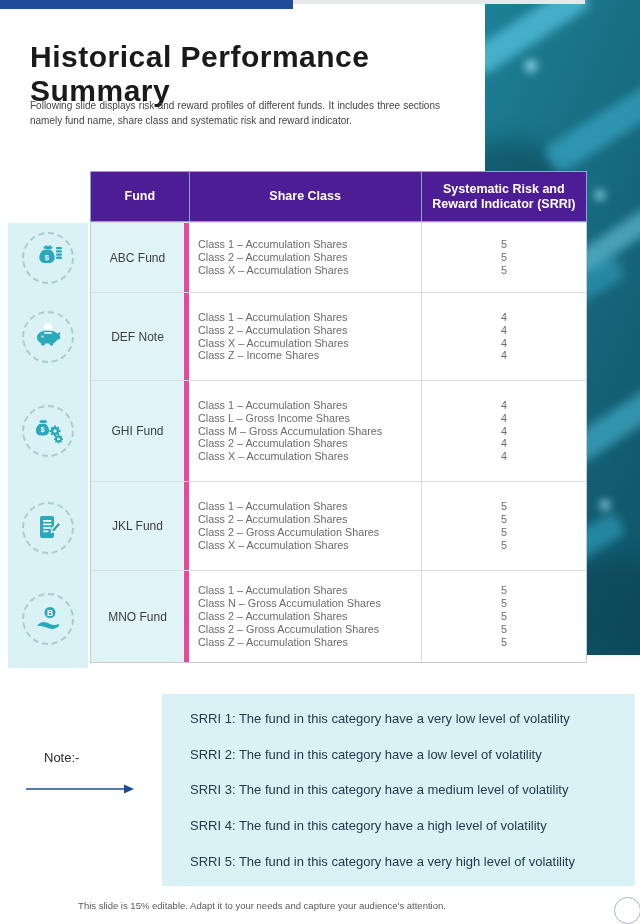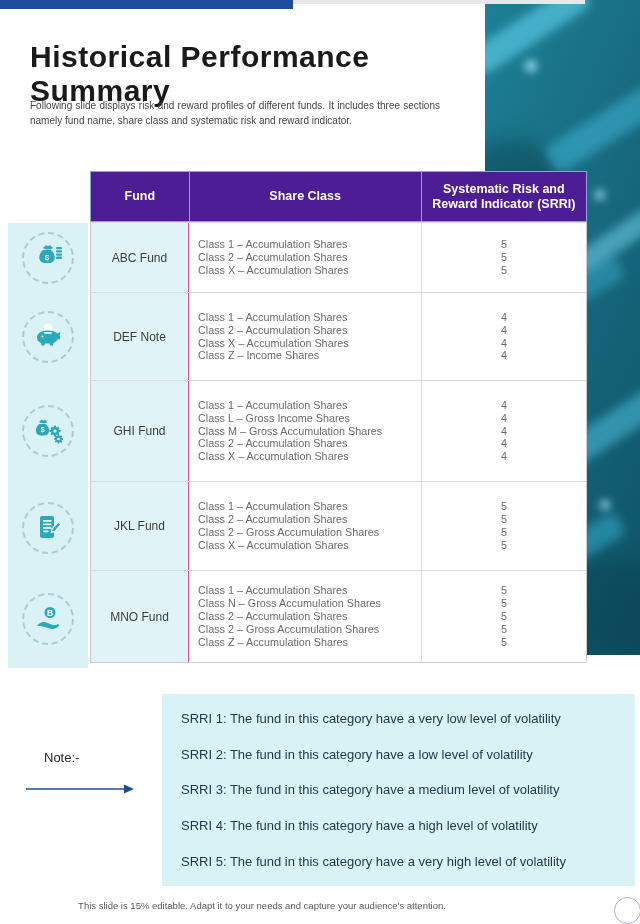--- a/index.html
+++ b/index.html
@@ -49,32 +49,32 @@
   .th { display: flex; align-items: center; justify-content: center; text-align: center;
         color: #ffffff; font-weight: bold; font-size: 12.5px; line-height: 15px; padding: 2px 6px; }
   .th + .th { border-left: 1px solid #8aa4d6; }
   .th-fund  { width: 98px; }
   .th-class { width: 233px; }
   .th-srri  { width: 166px; }
   .trow { display: flex; border-top: 1px solid #d9dcdf; }
   .trow:first-of-type { border-top: none; }
   .cell { display: flex; align-items: center; }
   .cell-fund { width: 98px; justify-content: center; background: #e0f4f8;
-               font-size: 12px; color: #3d3d3d; border-right: 1px solid #ec4899; }
+               font-size: 12px; color: #3d3d3d; border-right: 5px solid #ec4899; }
   .cell-class { width: 233px; padding-left: 9px; border-right: 1px solid #d9dcdf;
                 font-size: 10.8px; line-height: 12.9px; color: #6b6b6b; white-space: pre-line; }
   .cell-srri { width: 164px; justify-content: center; text-align: center;
                font-size: 10.8px; line-height: 12.9px; color: #6b6b6b; white-space: pre-line; }
 
   
   .note-label { position: absolute; left: 44px; top: 750px; font-size: 13px; color: #2b2b2b; z-index: 2; }
   .note-arrow { position: absolute; left: 26px; top: 781px; z-index: 2; }
   .note-box { position: absolute; left: 162px; top: 694px; width: 473px; height: 192px;
               background: #d9f2f6; z-index: 2; display: flex; flex-direction: column;
-              justify-content: space-around; padding: 7px 10px 7px 19px; }
+              justify-content: space-around; padding: 7px 10px 7px 28px; }
   .note-line { font-size: 13px; color: #233a4d; }
 
   .footer-text { position: absolute; left: 0; top: 900px; width: 524px; text-align: center;
                  font-size: 9.5px; color: #5a5a5a; z-index: 2; }
   .corner-circle { position: absolute; left: 614px; top: 897px; width: 27px; height: 27px;
                    border-radius: 50%; border: 1.5px solid #a4b4c4; background: #ffffff; z-index: 2; }
 </style>
 </head>
 <body>
 

